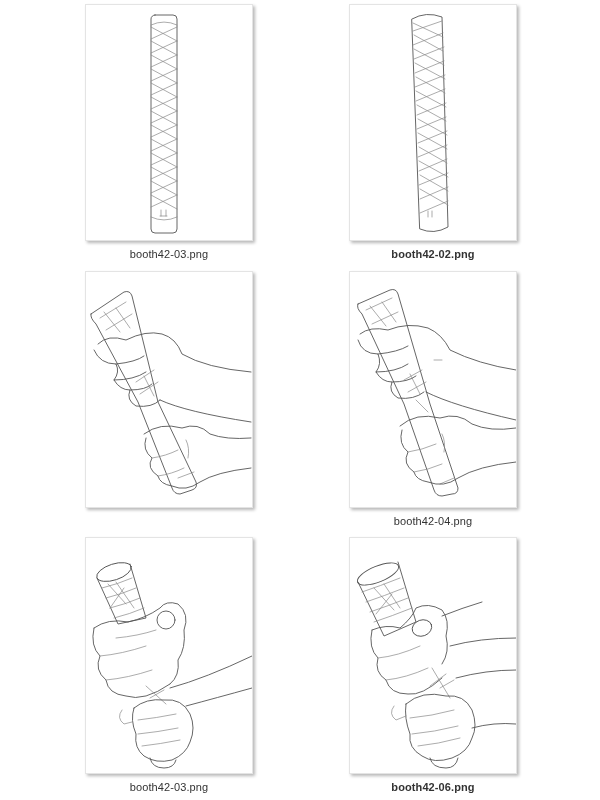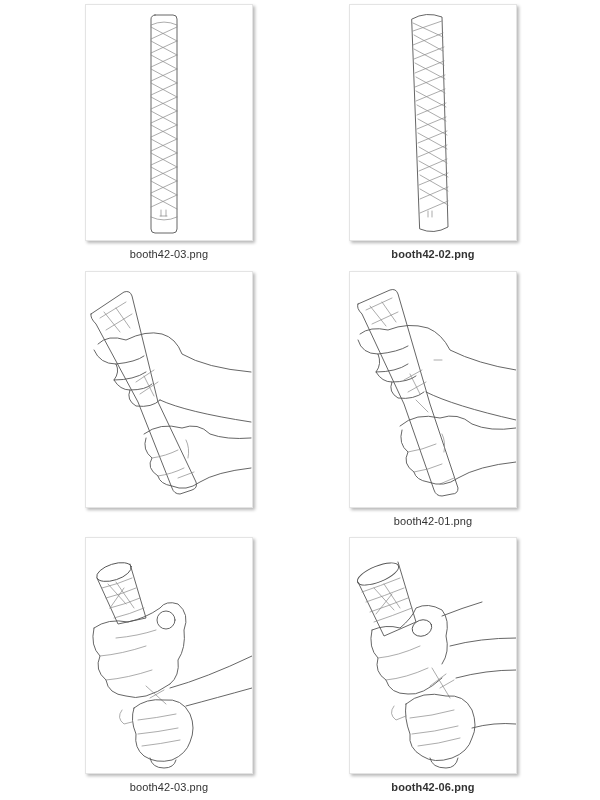--- a/index.html
+++ b/index.html
@@ -100,21 +100,21 @@
         <path class="ink" d="M10 62 Q20 54 38 58 Q58 50 78 56 Q92 62 100 78 Q128 92 166 98"></path>
         <path class="ink" d="M8 68 Q12 82 28 82 Q32 92 26 100 Q32 110 42 110 Q38 120 48 126 Q64 128 74 120"></path>
         <path class="ink" d="M28 82 Q48 80 58 74 M26 100 Q46 100 58 92 M42 110 Q58 110 66 104"></path>
         <path class="ink" d="M76 120 Q104 134 166 148"></path>
         <path class="ink-lt" d="M84 88 L92 88"></path>
         <path class="ink" d="M50 154 Q66 140 90 146 Q108 140 122 152 Q140 160 166 156"></path>
         <path class="ink" d="M52 158 Q48 172 58 180 Q52 192 64 200 Q66 208 78 210 Q94 216 108 206 Q128 194 166 190"></path>
         <path class="ink-lt" d="M58 180 Q72 178 86 172 M64 200 Q78 198 92 192 M92 162 Q96 170 94 180"></path>
       </svg>
     </div>
-    <div class="caption">booth42-01.png</div>
+    <div class="caption">booth42-04.png</div>
   </div>
 
   <div class="tile" style="left:85px; top:537px;">
     <div class="thumb">
       <svg viewBox="0 0 166 235">
         <ellipse class="ink" cx="28" cy="34" rx="18" ry="8" transform="rotate(-18 28 34)"></ellipse>
         <path class="ink" d="M11 40 L32 86 L60 80 L44 26"></path>
         <path class="ink-lt" d="M16 50 Q32 46 46 40 M20 60 Q36 56 50 50 M24 70 Q40 66 54 60 M28 80 Q44 76 58 70 M22 46 L40 66 M30 44 L48 70 M38 50 L24 70"></path>
         <path class="ink" d="M8 90 Q22 80 42 84 Q60 80 74 70 Q80 62 92 66 Q104 76 98 92 Q100 110 92 122 Q94 138 84 146"></path>
         <circle class="ink" cx="80" cy="82" r="9"></circle>

